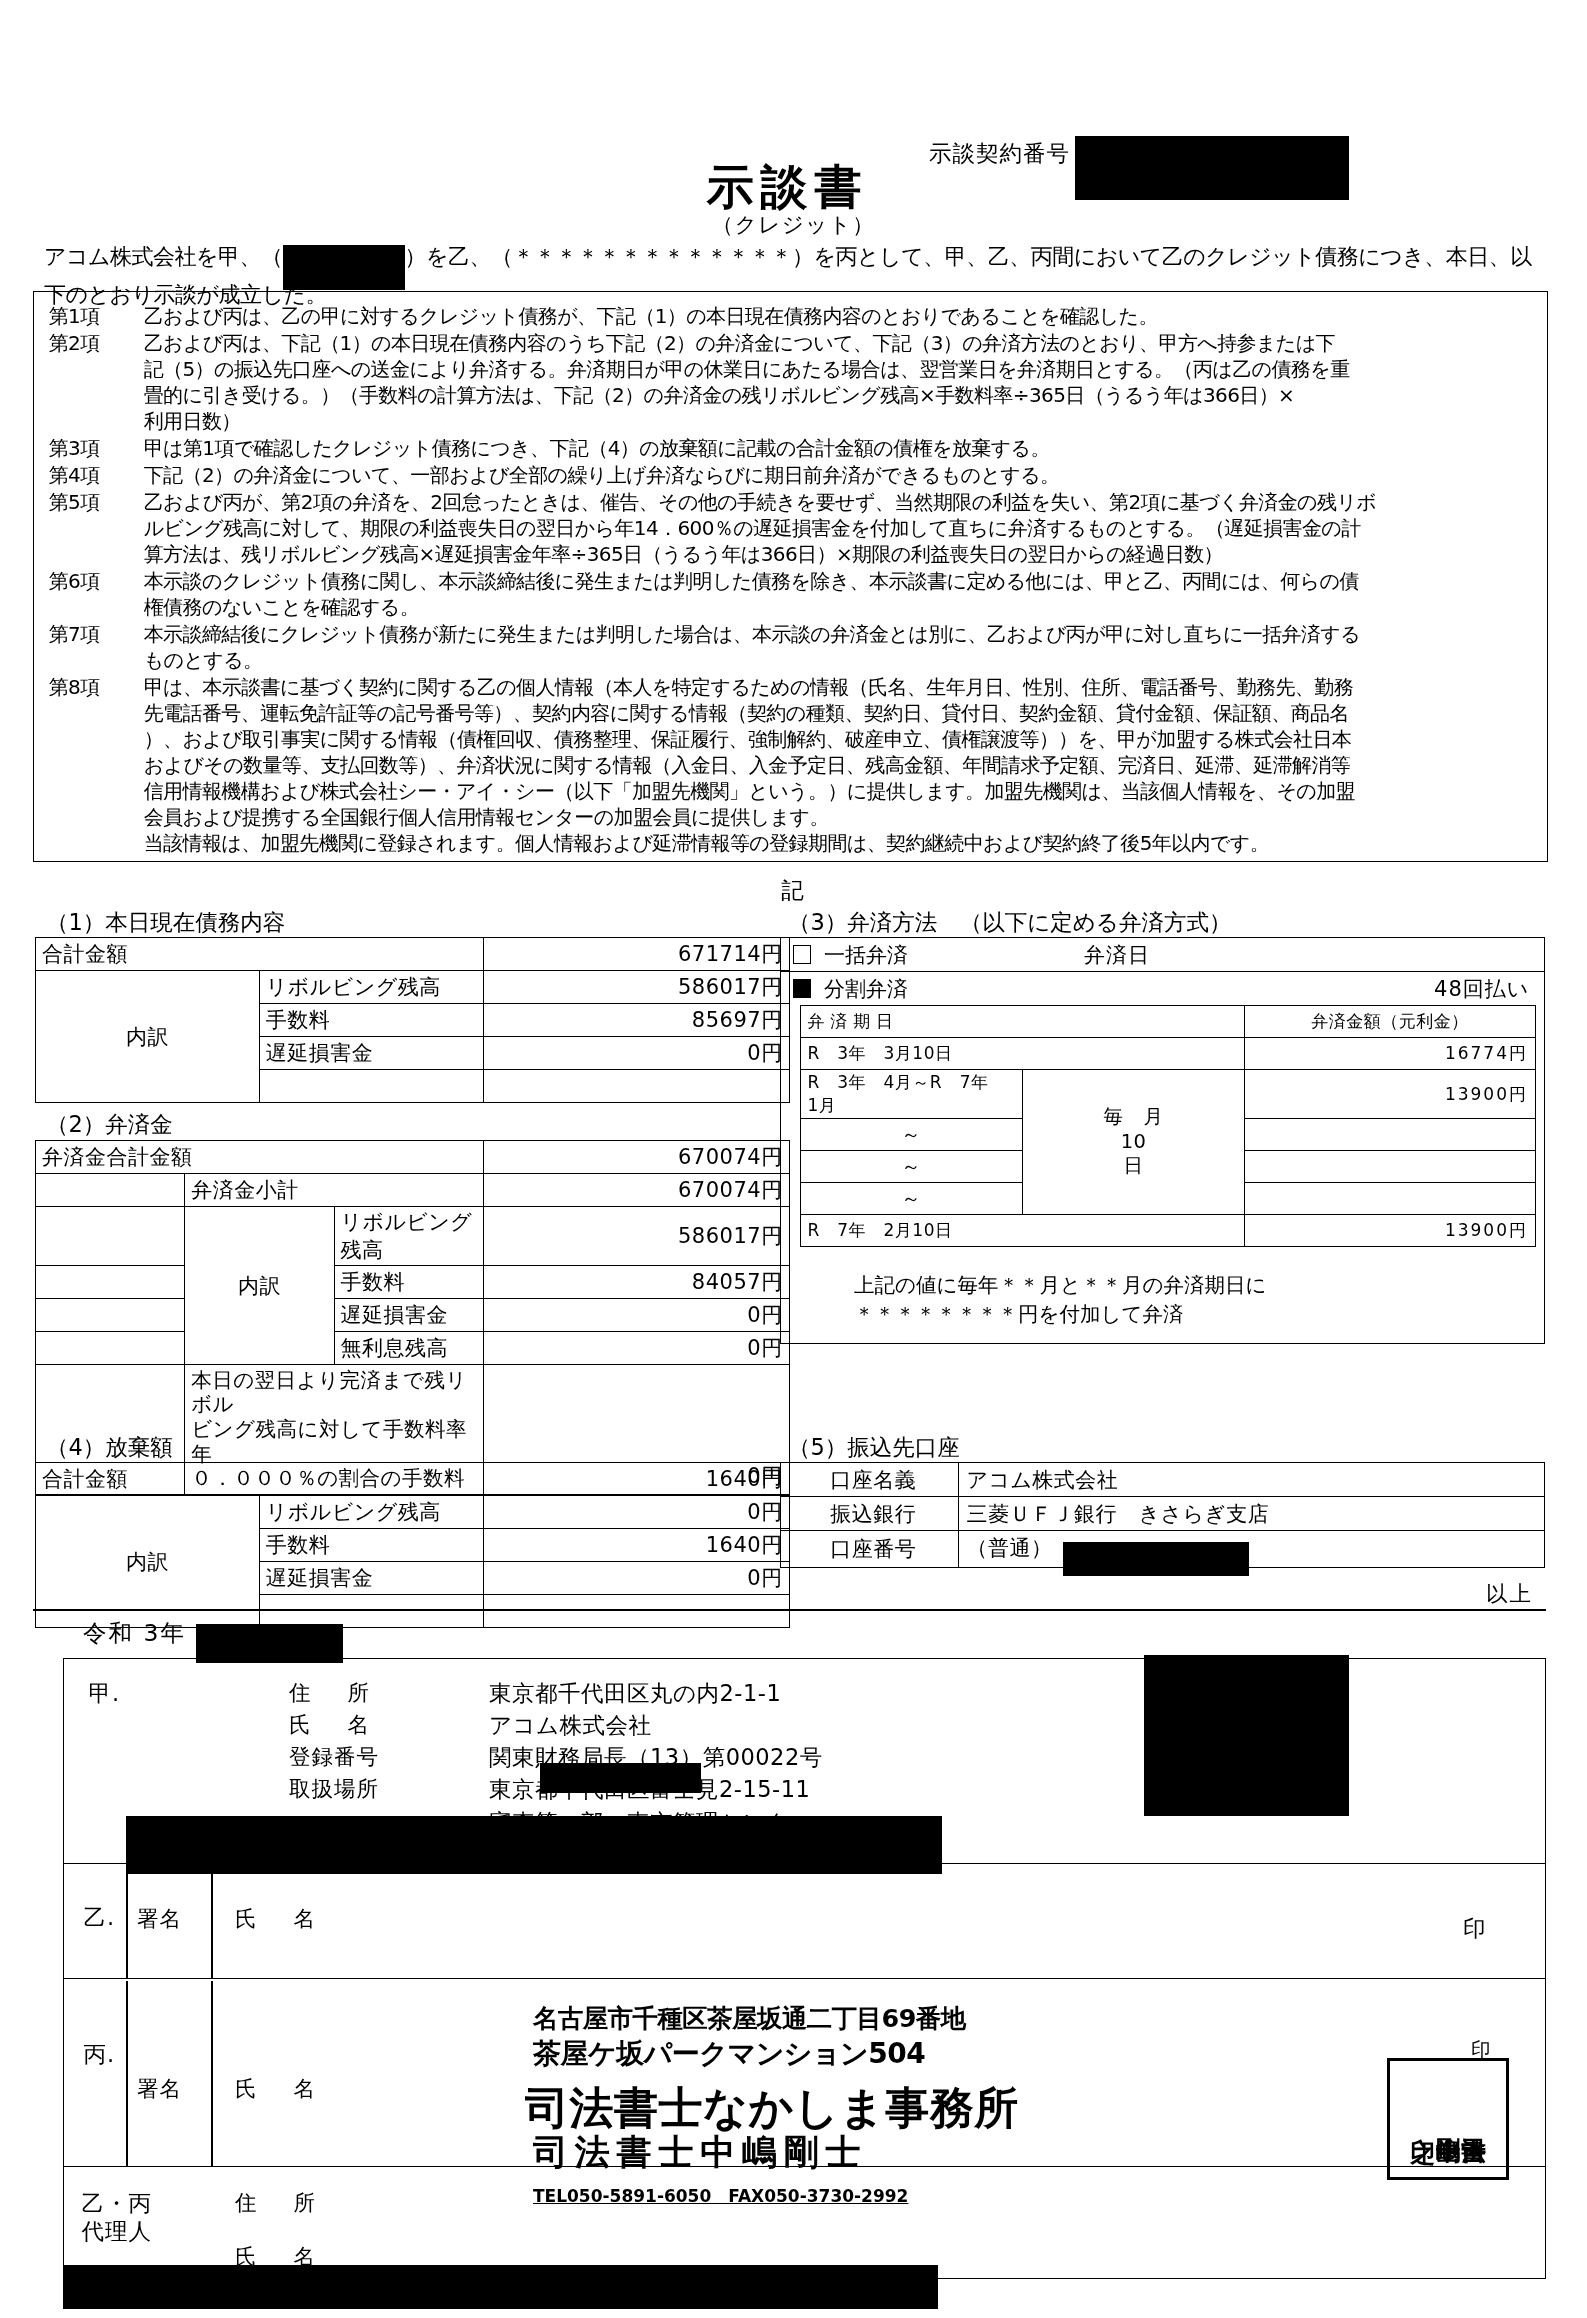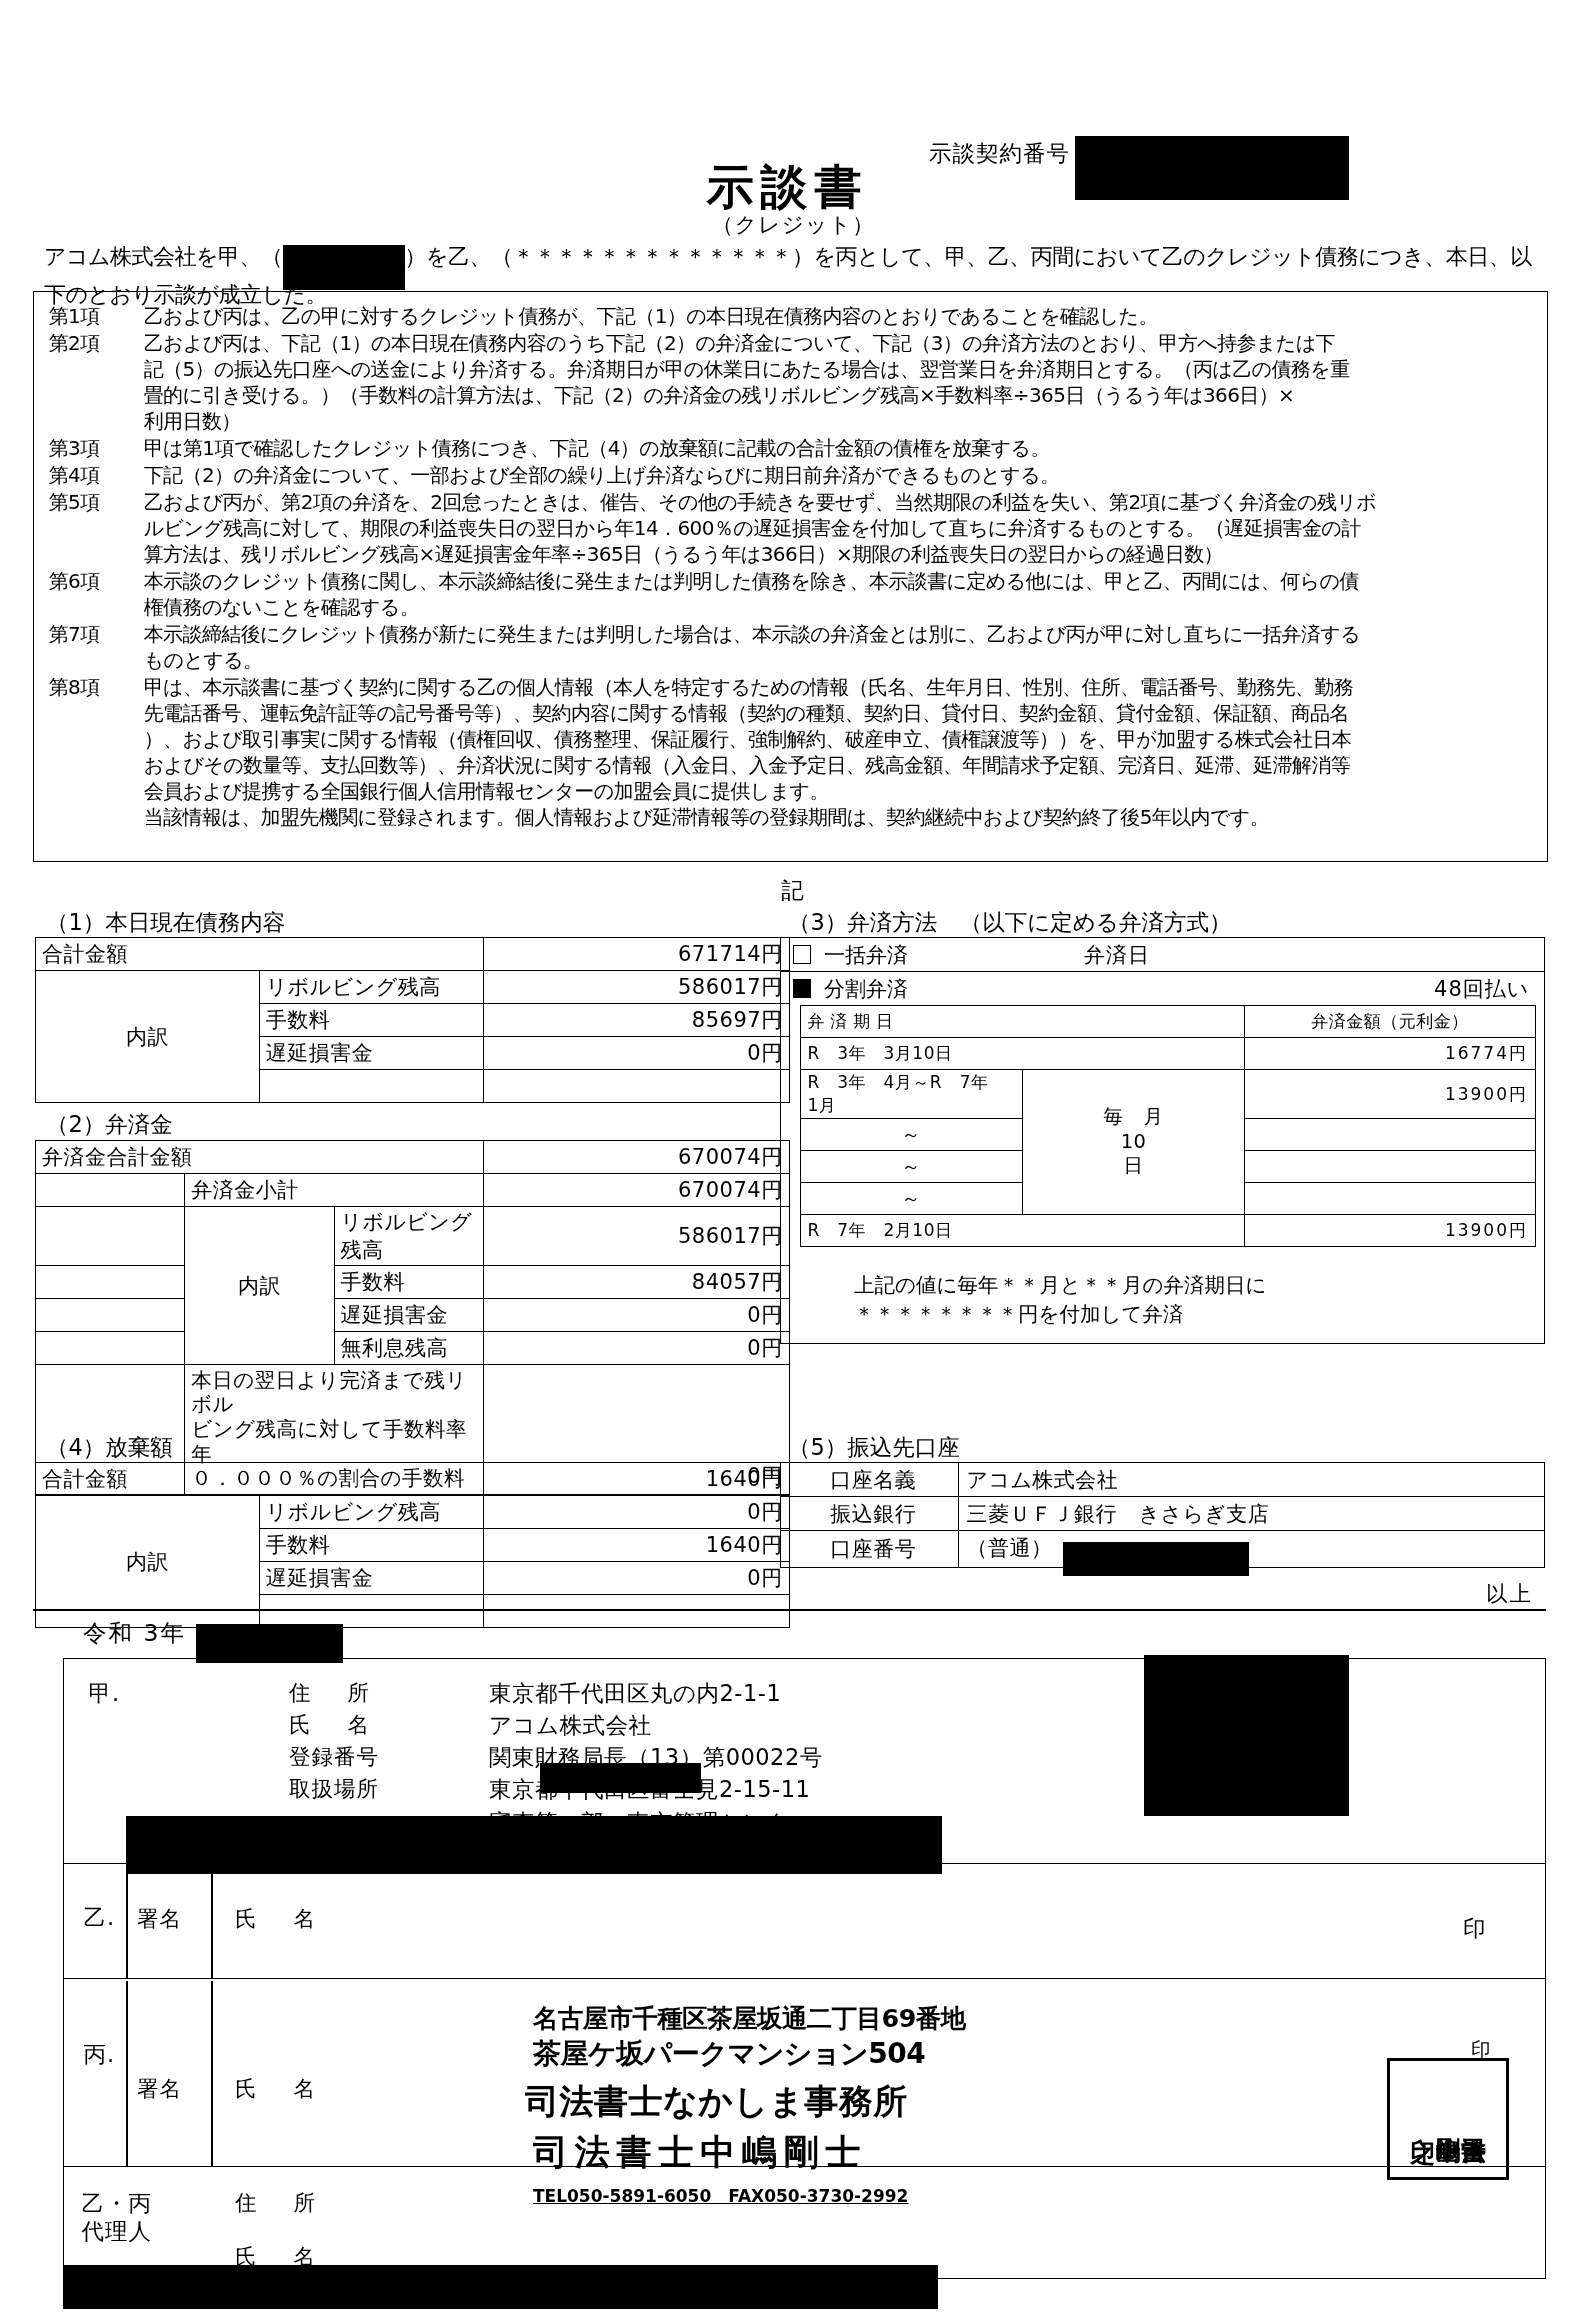--- a/index.html
+++ b/index.html
@@ -134,21 +134,21 @@
           display:flex; flex-direction:row-reverse; justify-content:center; align-items:center;
           font-size:25.4px; font-weight:bold; letter-spacing:0; padding:2.9px; }
   #seal .col { writing-mode:vertical-rl; text-orientation:upright; line-height:1.0;
                margin:0 0.5px; font-size:24.4px; }
   #seal-in { position:absolute; left:1471px; top:2036px; font-size:19.5px; }
 
   
   .stamp { position:absolute; font-weight:bold; white-space:nowrap; }
   #st-addr1 { left:533px; top:2002px; font-size:25.4px; letter-spacing:-0.5px; }
   #st-addr2 { left:533px; top:2035px; font-size:28px; letter-spacing:-0.5px; }
-  #st-office { left:525px; top:2079px; font-size:34px; letter-spacing:0.5px; }
+  #st-office { left:525px; top:2079px; font-size:44px; letter-spacing:0.5px; }
   #st-name  { left:533px; top:2129px; font-size:35px; letter-spacing:6.8px; }
   #st-tel   { left:533px; top:2185px; font-size:17px; letter-spacing:0px;text-decoration:underline; }
 </style>
 </head>
 <body>
 
 <div class="page">
 
   <div id="contract-no-row">
     <span>示談契約番号</span><span class="redact"></span>
@@ -212,20 +212,21 @@
             <span class="sub-line">ものとする。</span>
           </div>
         </div>
         <div class="clause">
           <div class="clause-no">第8項</div>
           <div class="clause-body">
             <span class="sub-line">甲は、本示談書に基づく契約に関する乙の個人情報（本人を特定するための情報（氏名、生年月日、性別、住所、電話番号、勤務先、勤務</span>
             <span class="sub-line">先電話番号、運転免許証等の記号番号等）、契約内容に関する情報（契約の種類、契約日、貸付日、契約金額、貸付金額、保証額、商品名</span>
             <span class="sub-line">）、および取引事実に関する情報（債権回収、債務整理、保証履行、強制解約、破産申立、債権譲渡等））を、甲が加盟する株式会社日本</span>
             <span class="sub-line">およびその数量等、支払回数等）、弁済状況に関する情報（入金日、入金予定日、残高金額、年間請求予定額、完済日、延滞、延滞解消等</span>
+            <span class="sub-line">信用情報機構および株式会社シー・アイ・シー（以下「加盟先機関」という。）に提供します。加盟先機関は、当該個人情報を、その加盟</span>
             <span class="sub-line">会員および提携する全国銀行個人信用情報センターの加盟会員に提供します。</span>
             <span class="sub-line">当該情報は、加盟先機関に登録されます。個人情報および延滞情報等の登録期間は、契約継続中および契約終了後5年以内です。</span>
           </div>
         </div>
       </div>
   </div>
 
   <div id="ki">記</div>
 
   <div class="sect-title" style="left:46px; top:907px;">（1）本日現在債務内容</div>

